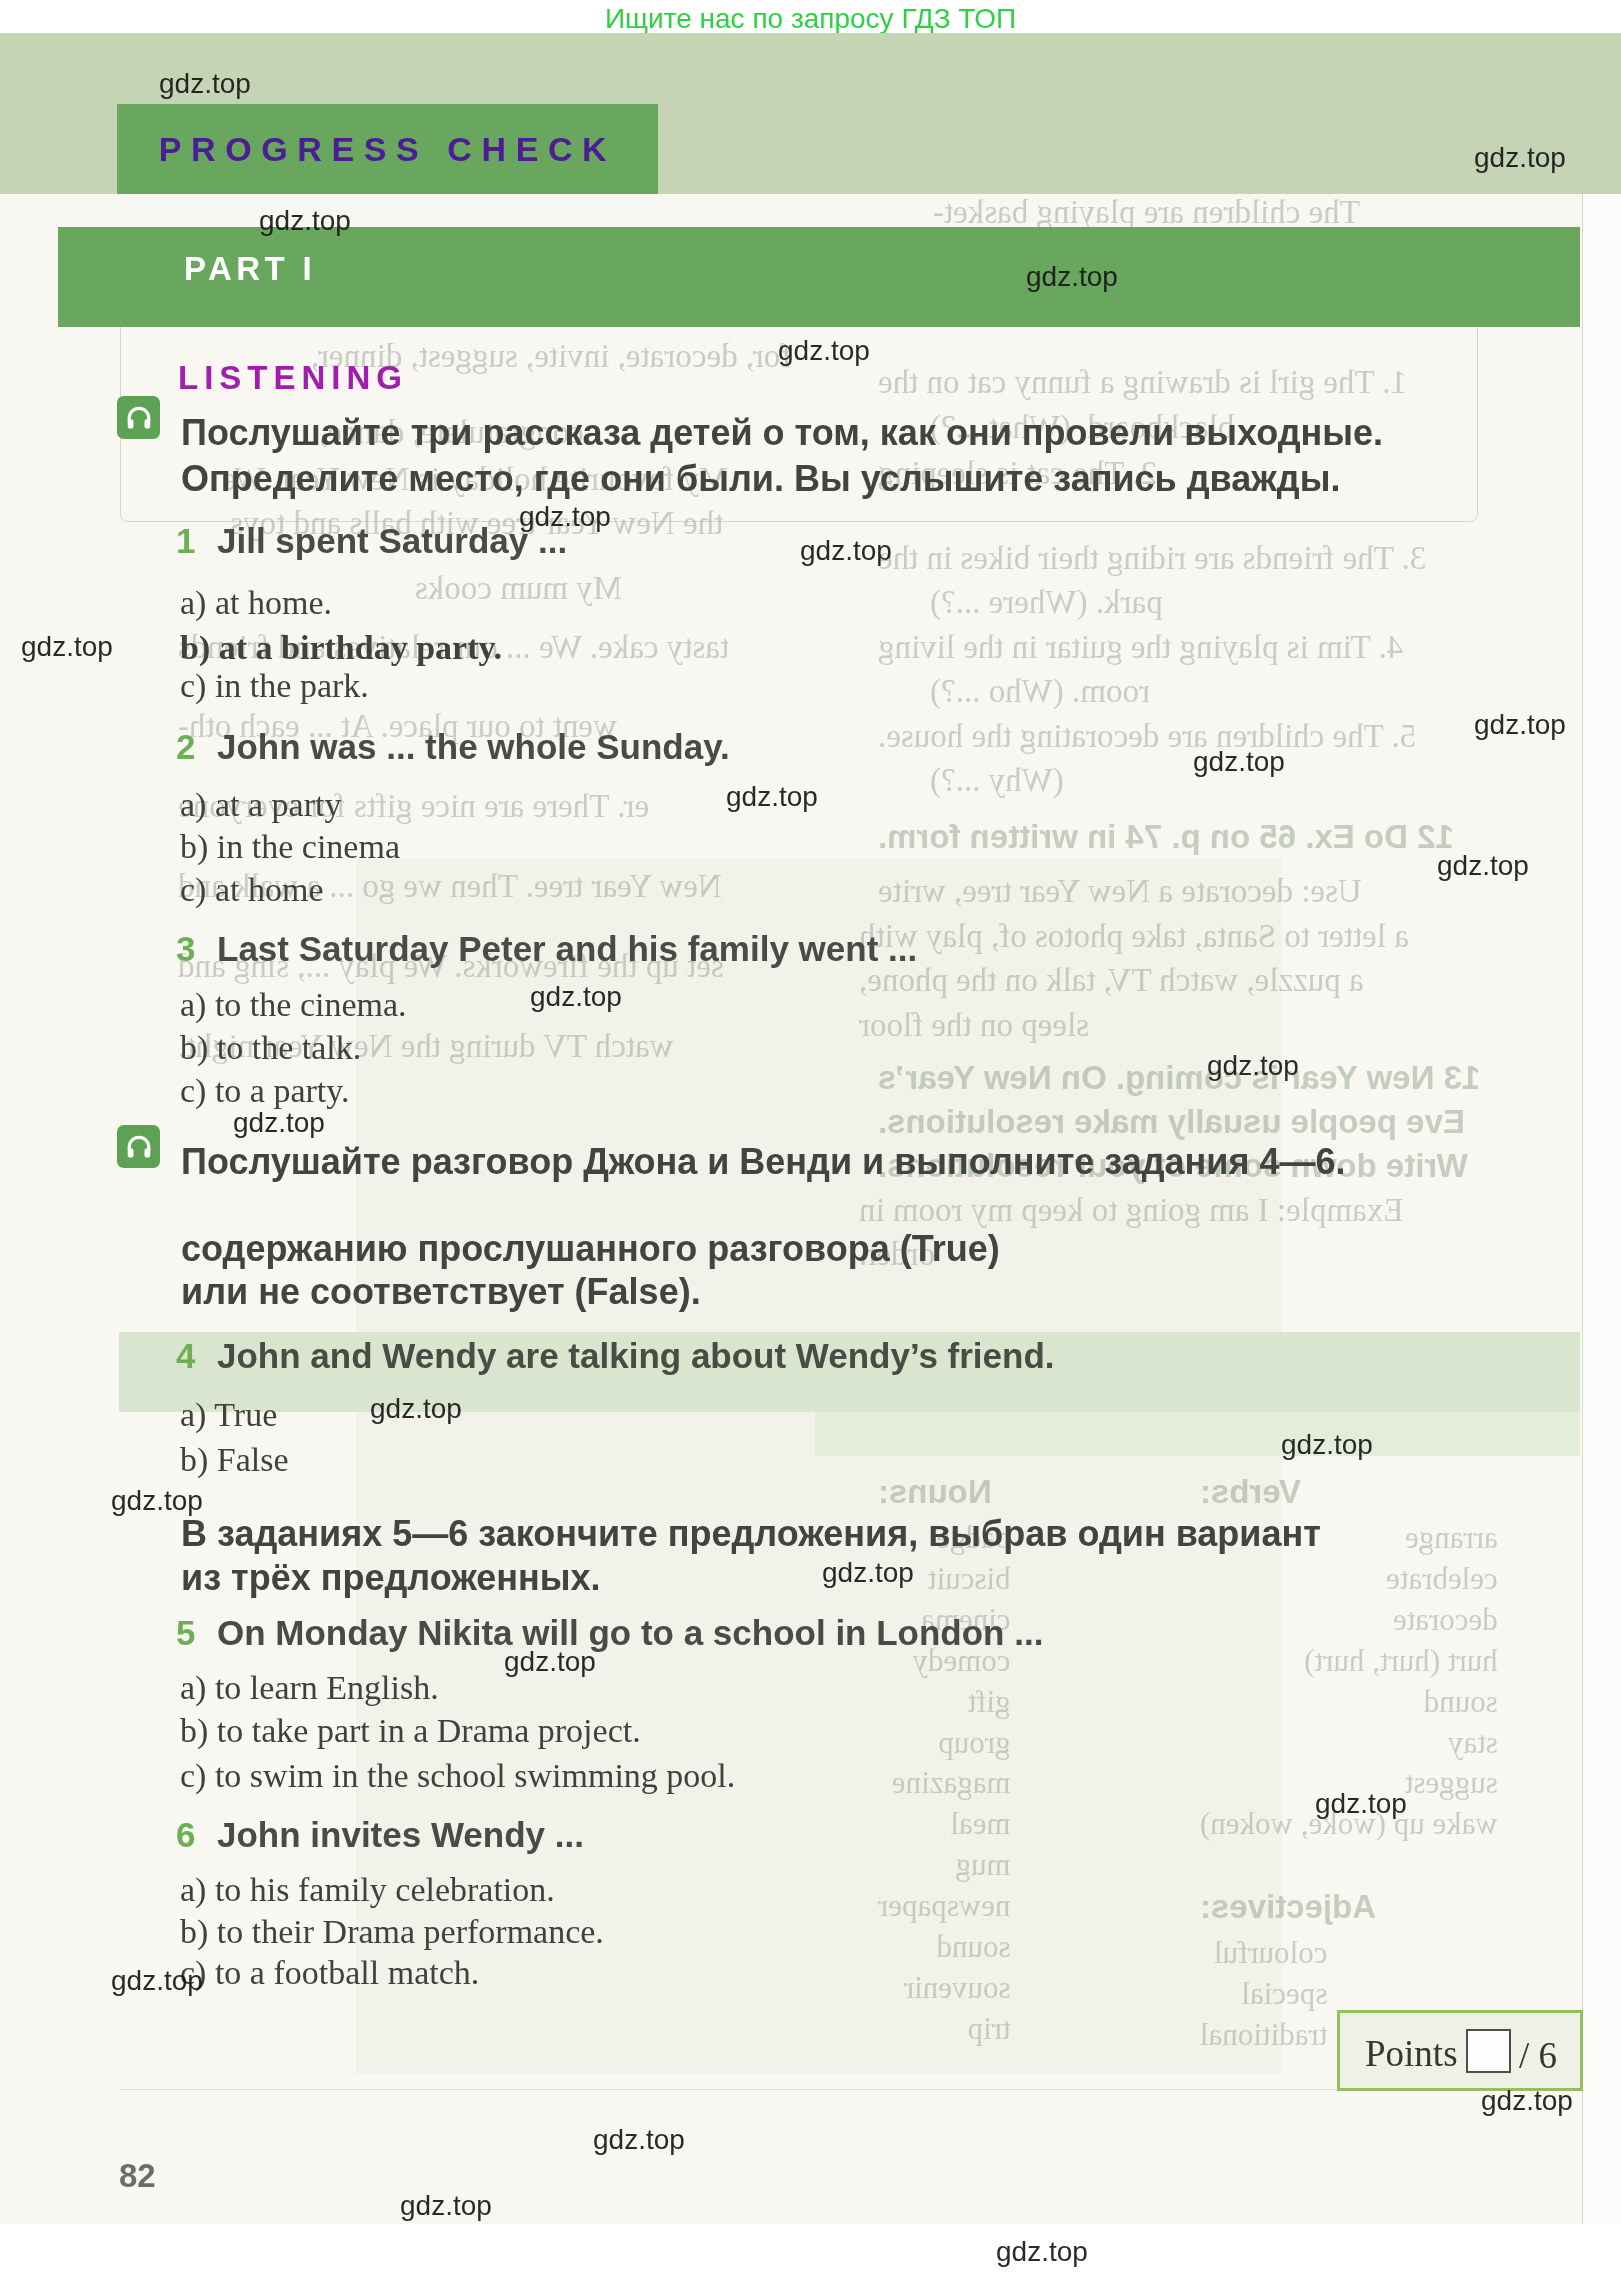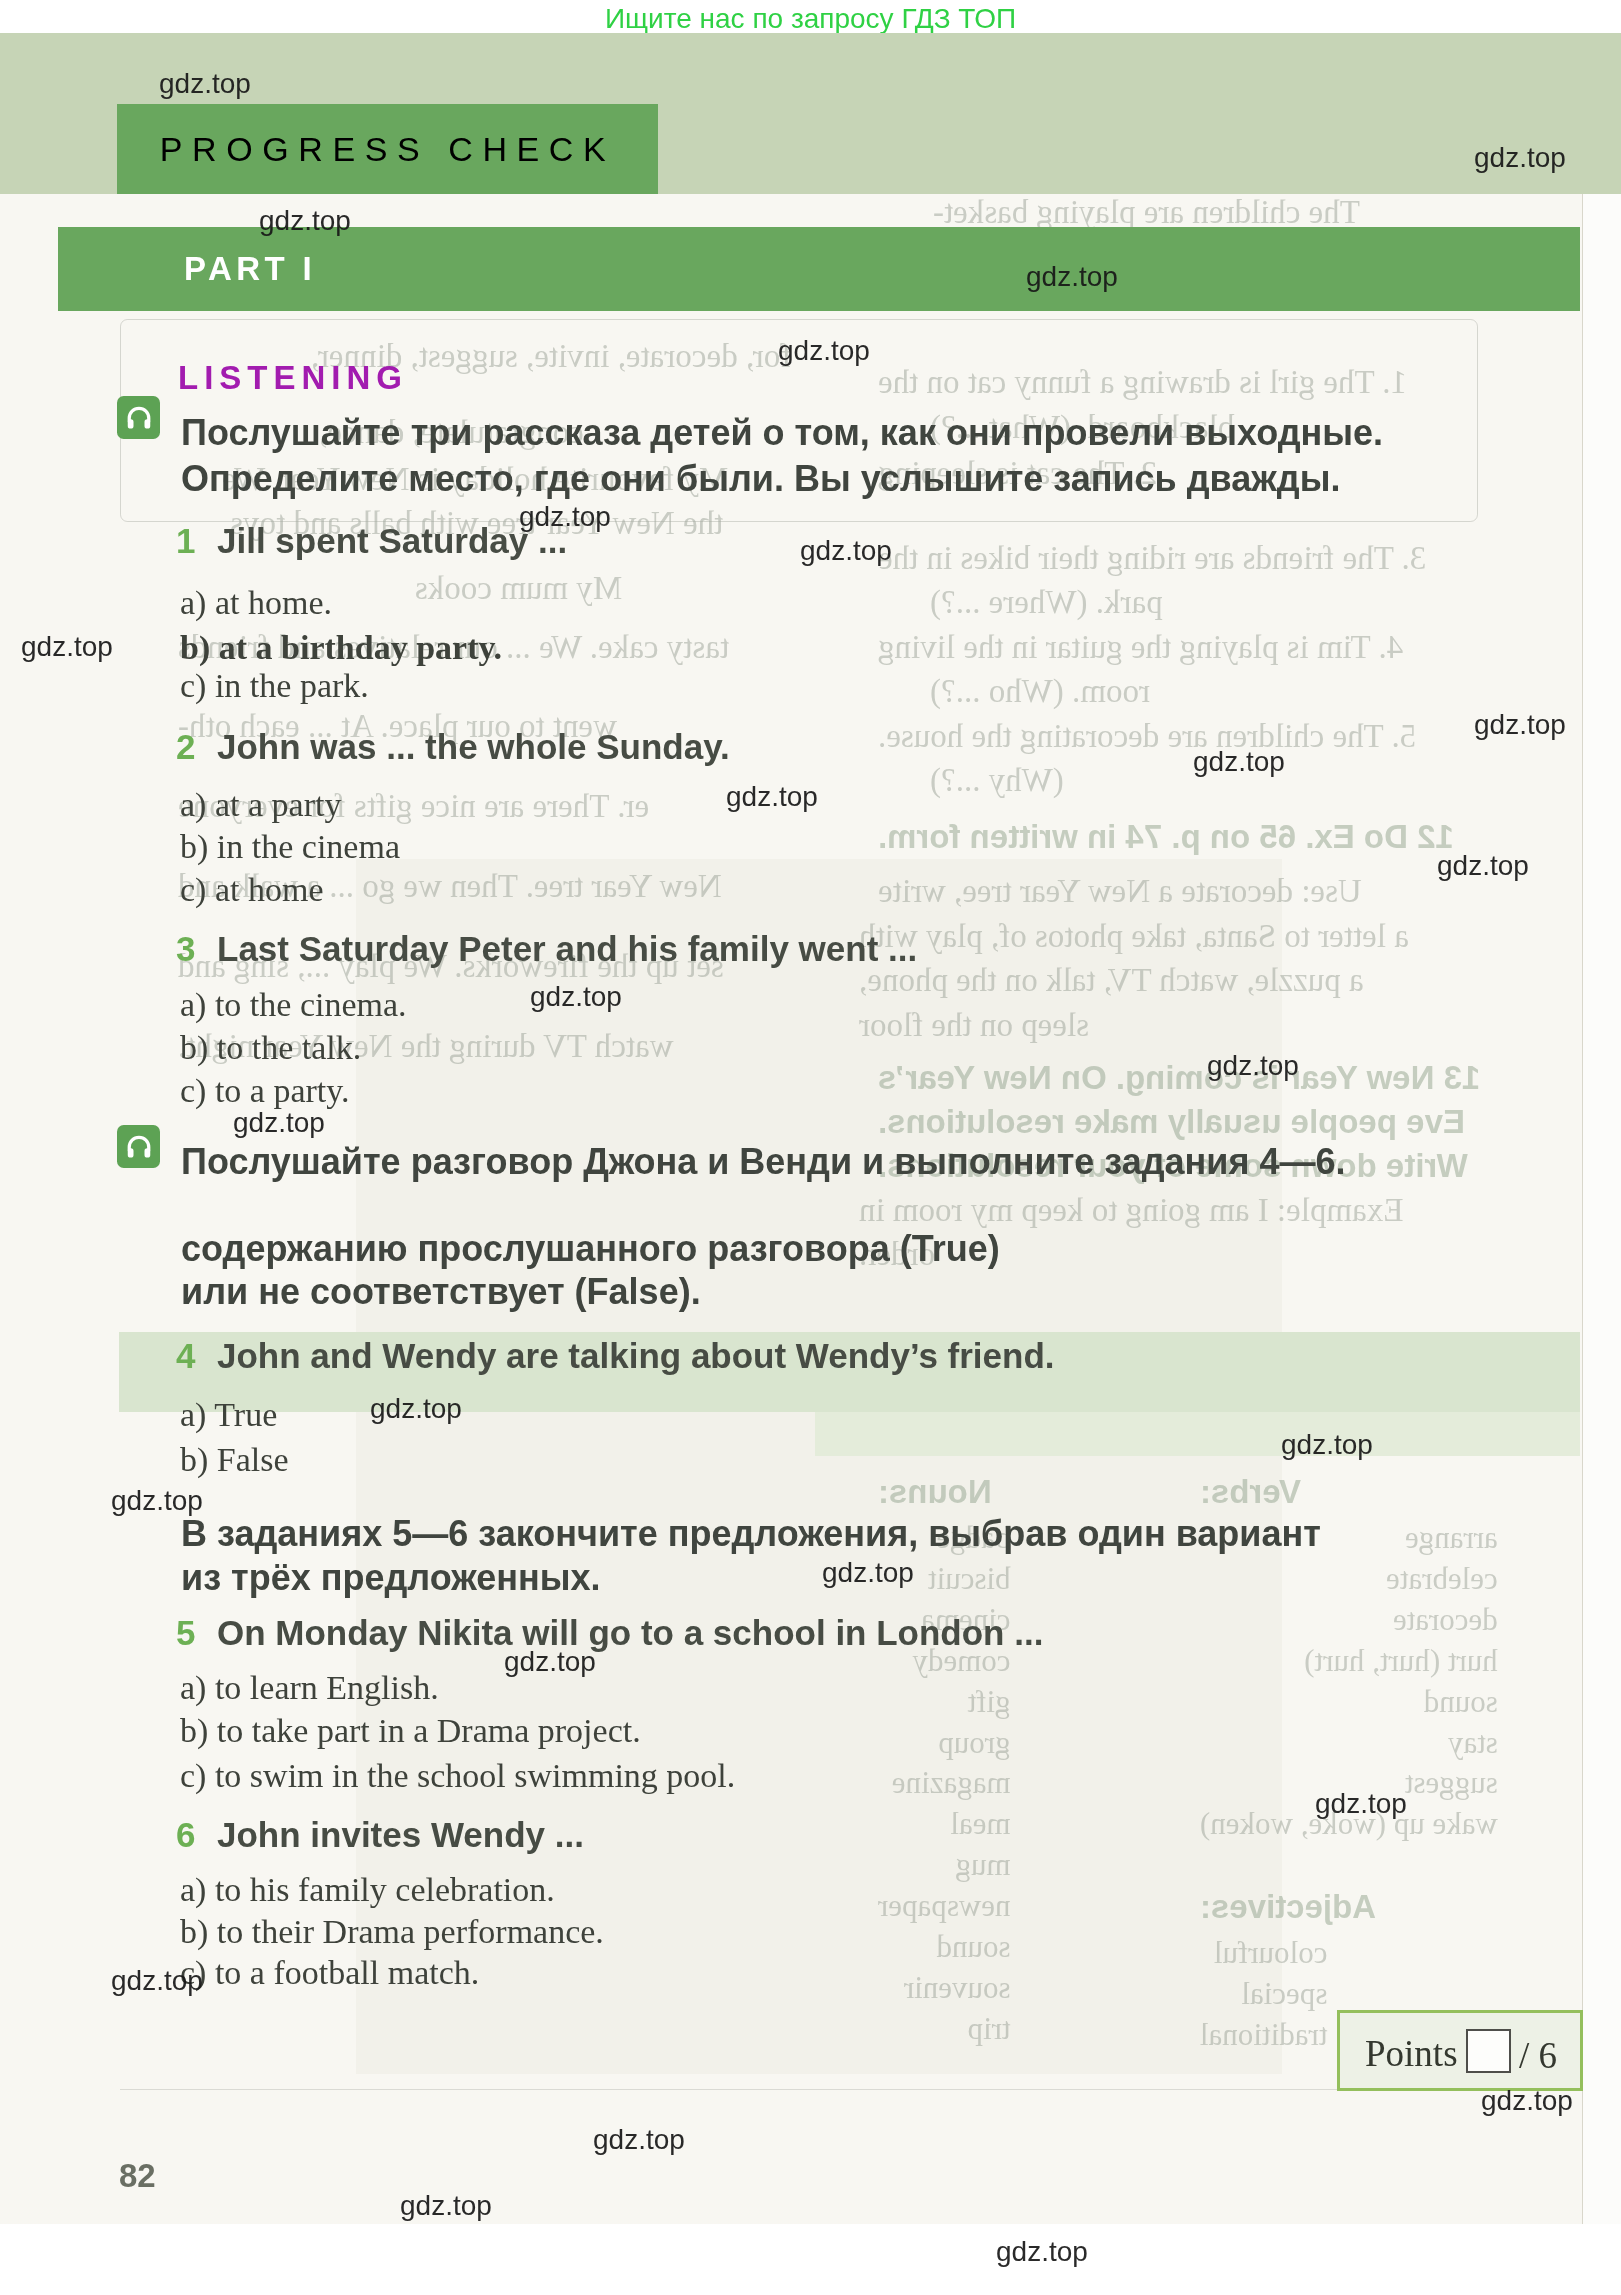--- a/index.html
+++ b/index.html
@@ -4,22 +4,22 @@
 <style>
   html,body{margin:0;padding:0;background:#ffffff;}
   #page{position:relative;width:1621px;height:2295px;background:#ffffff;overflow:hidden;
         font-family:"Liberation Sans",sans-serif;}
   
   .paper{position:absolute;left:0;top:33px;width:1621px;height:2191px;background:#f8f7f2;}
   .edge-strip{position:absolute;left:1582px;top:33px;width:39px;height:2191px;background:#fcfcfa;border-left:1.5px solid #d9d7cb;}
   .band-top{position:absolute;left:0;top:33px;width:1621px;height:161px;background:#c6d4b6;}
   .title-box{position:absolute;left:117px;top:104px;width:541px;height:90px;background:#69a75e;
              display:flex;align-items:center;justify-content:center;}
-  .title-box span{color:#000000;font-weight:normal;font-size:34px;letter-spacing:9.6px;}
-  .part-bar{position:absolute;left:58px;top:227px;width:1522px;height:84px;background:#69a75e;}
+  .title-box span{color:#4c1d95;font-weight:bold;font-size:34px;letter-spacing:9.6px;}
+  .part-bar{position:absolute;left:58px;top:227px;width:1522px;height:100px;background:#69a75e;}
   .part-bar span{position:absolute;left:126px;top:0;line-height:84px;color:#ffffff;font-weight:bold;
                  font-size:33px;letter-spacing:4.4px;}
   .listening{position:absolute;left:178px;top:359px;color:#a21caf;font-weight:bold;font-size:33px;letter-spacing:6px;}
   .audio-icon{position:absolute;width:43px;height:43px;background:#5da254;border-radius:6.7px;
               display:flex;align-items:center;justify-content:center;}
   .ru{position:absolute;font-weight:bold;font-size:36px;color:#40453f;white-space:nowrap;}
   .qhead{position:absolute;font-weight:bold;font-size:35px;color:#474c44;white-space:nowrap;}
   .qhead .num{display:inline-block;width:41px;color:#6db054;}
   .opt{position:absolute;font-family:"Liberation Serif",serif;font-size:34px;color:#3e423b;white-space:nowrap;}
   .q4band{position:absolute;left:119px;top:1332px;width:1461px;height:80px;background:#d9e5cf;}

